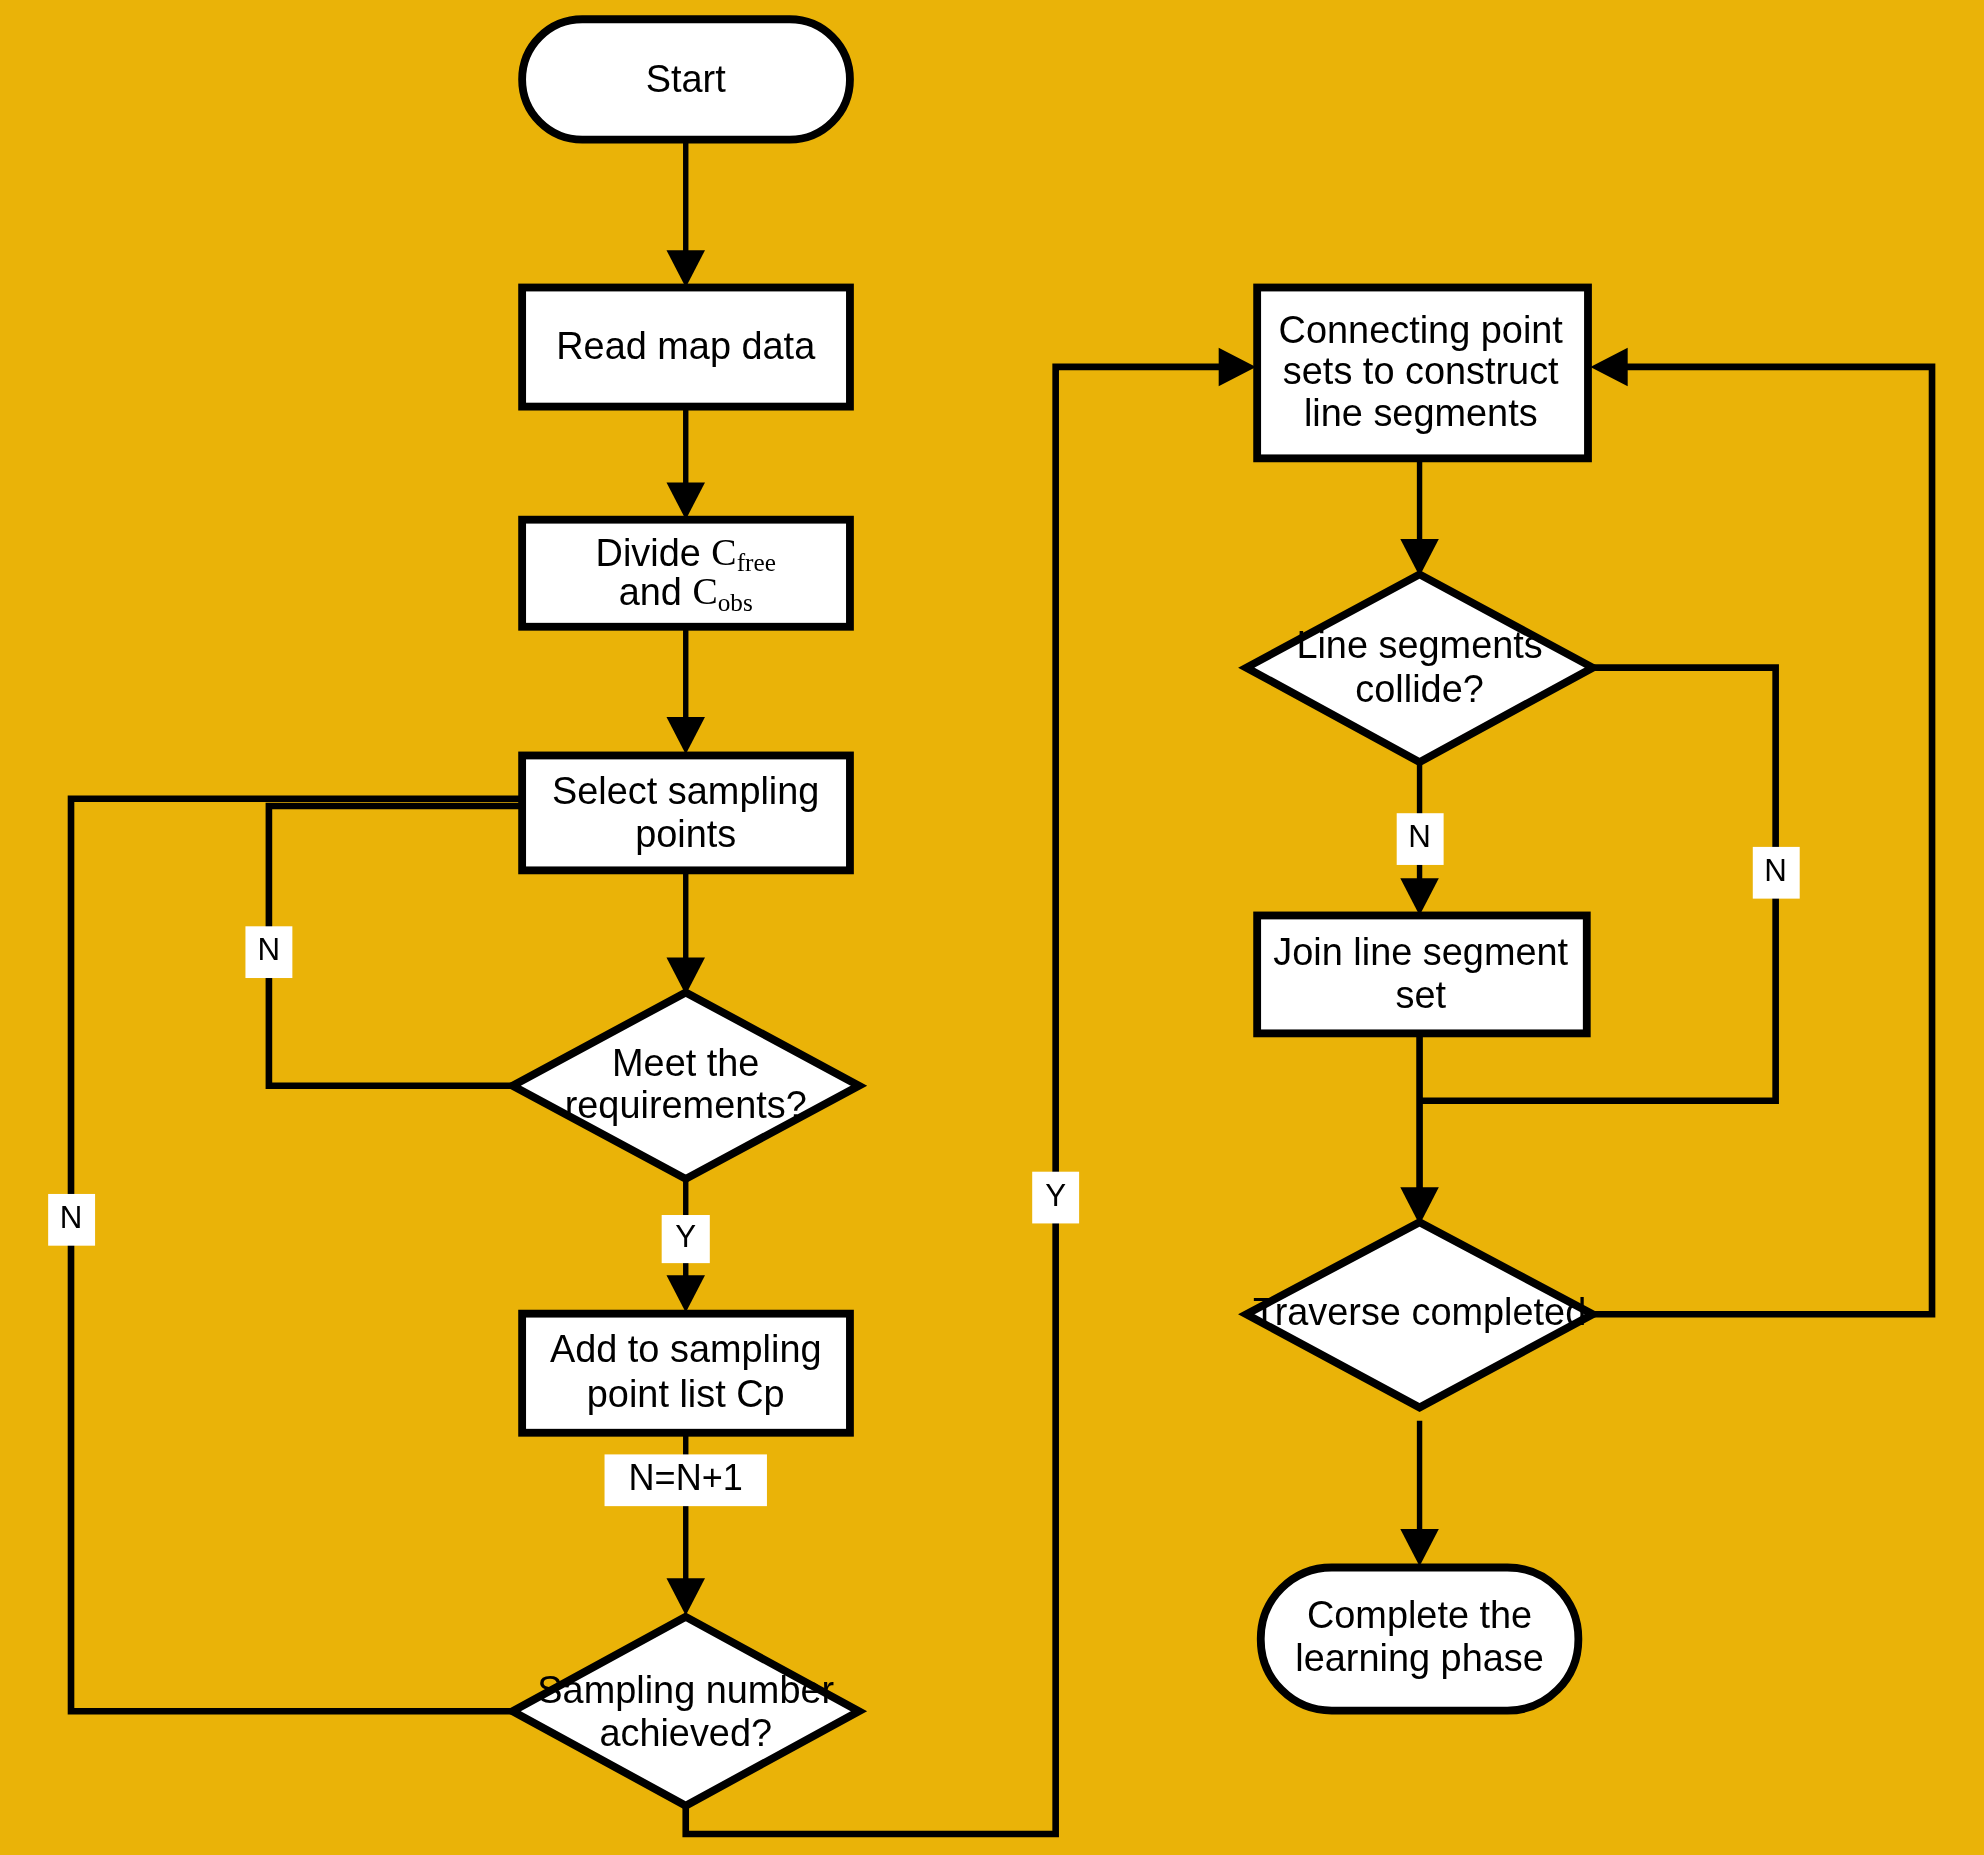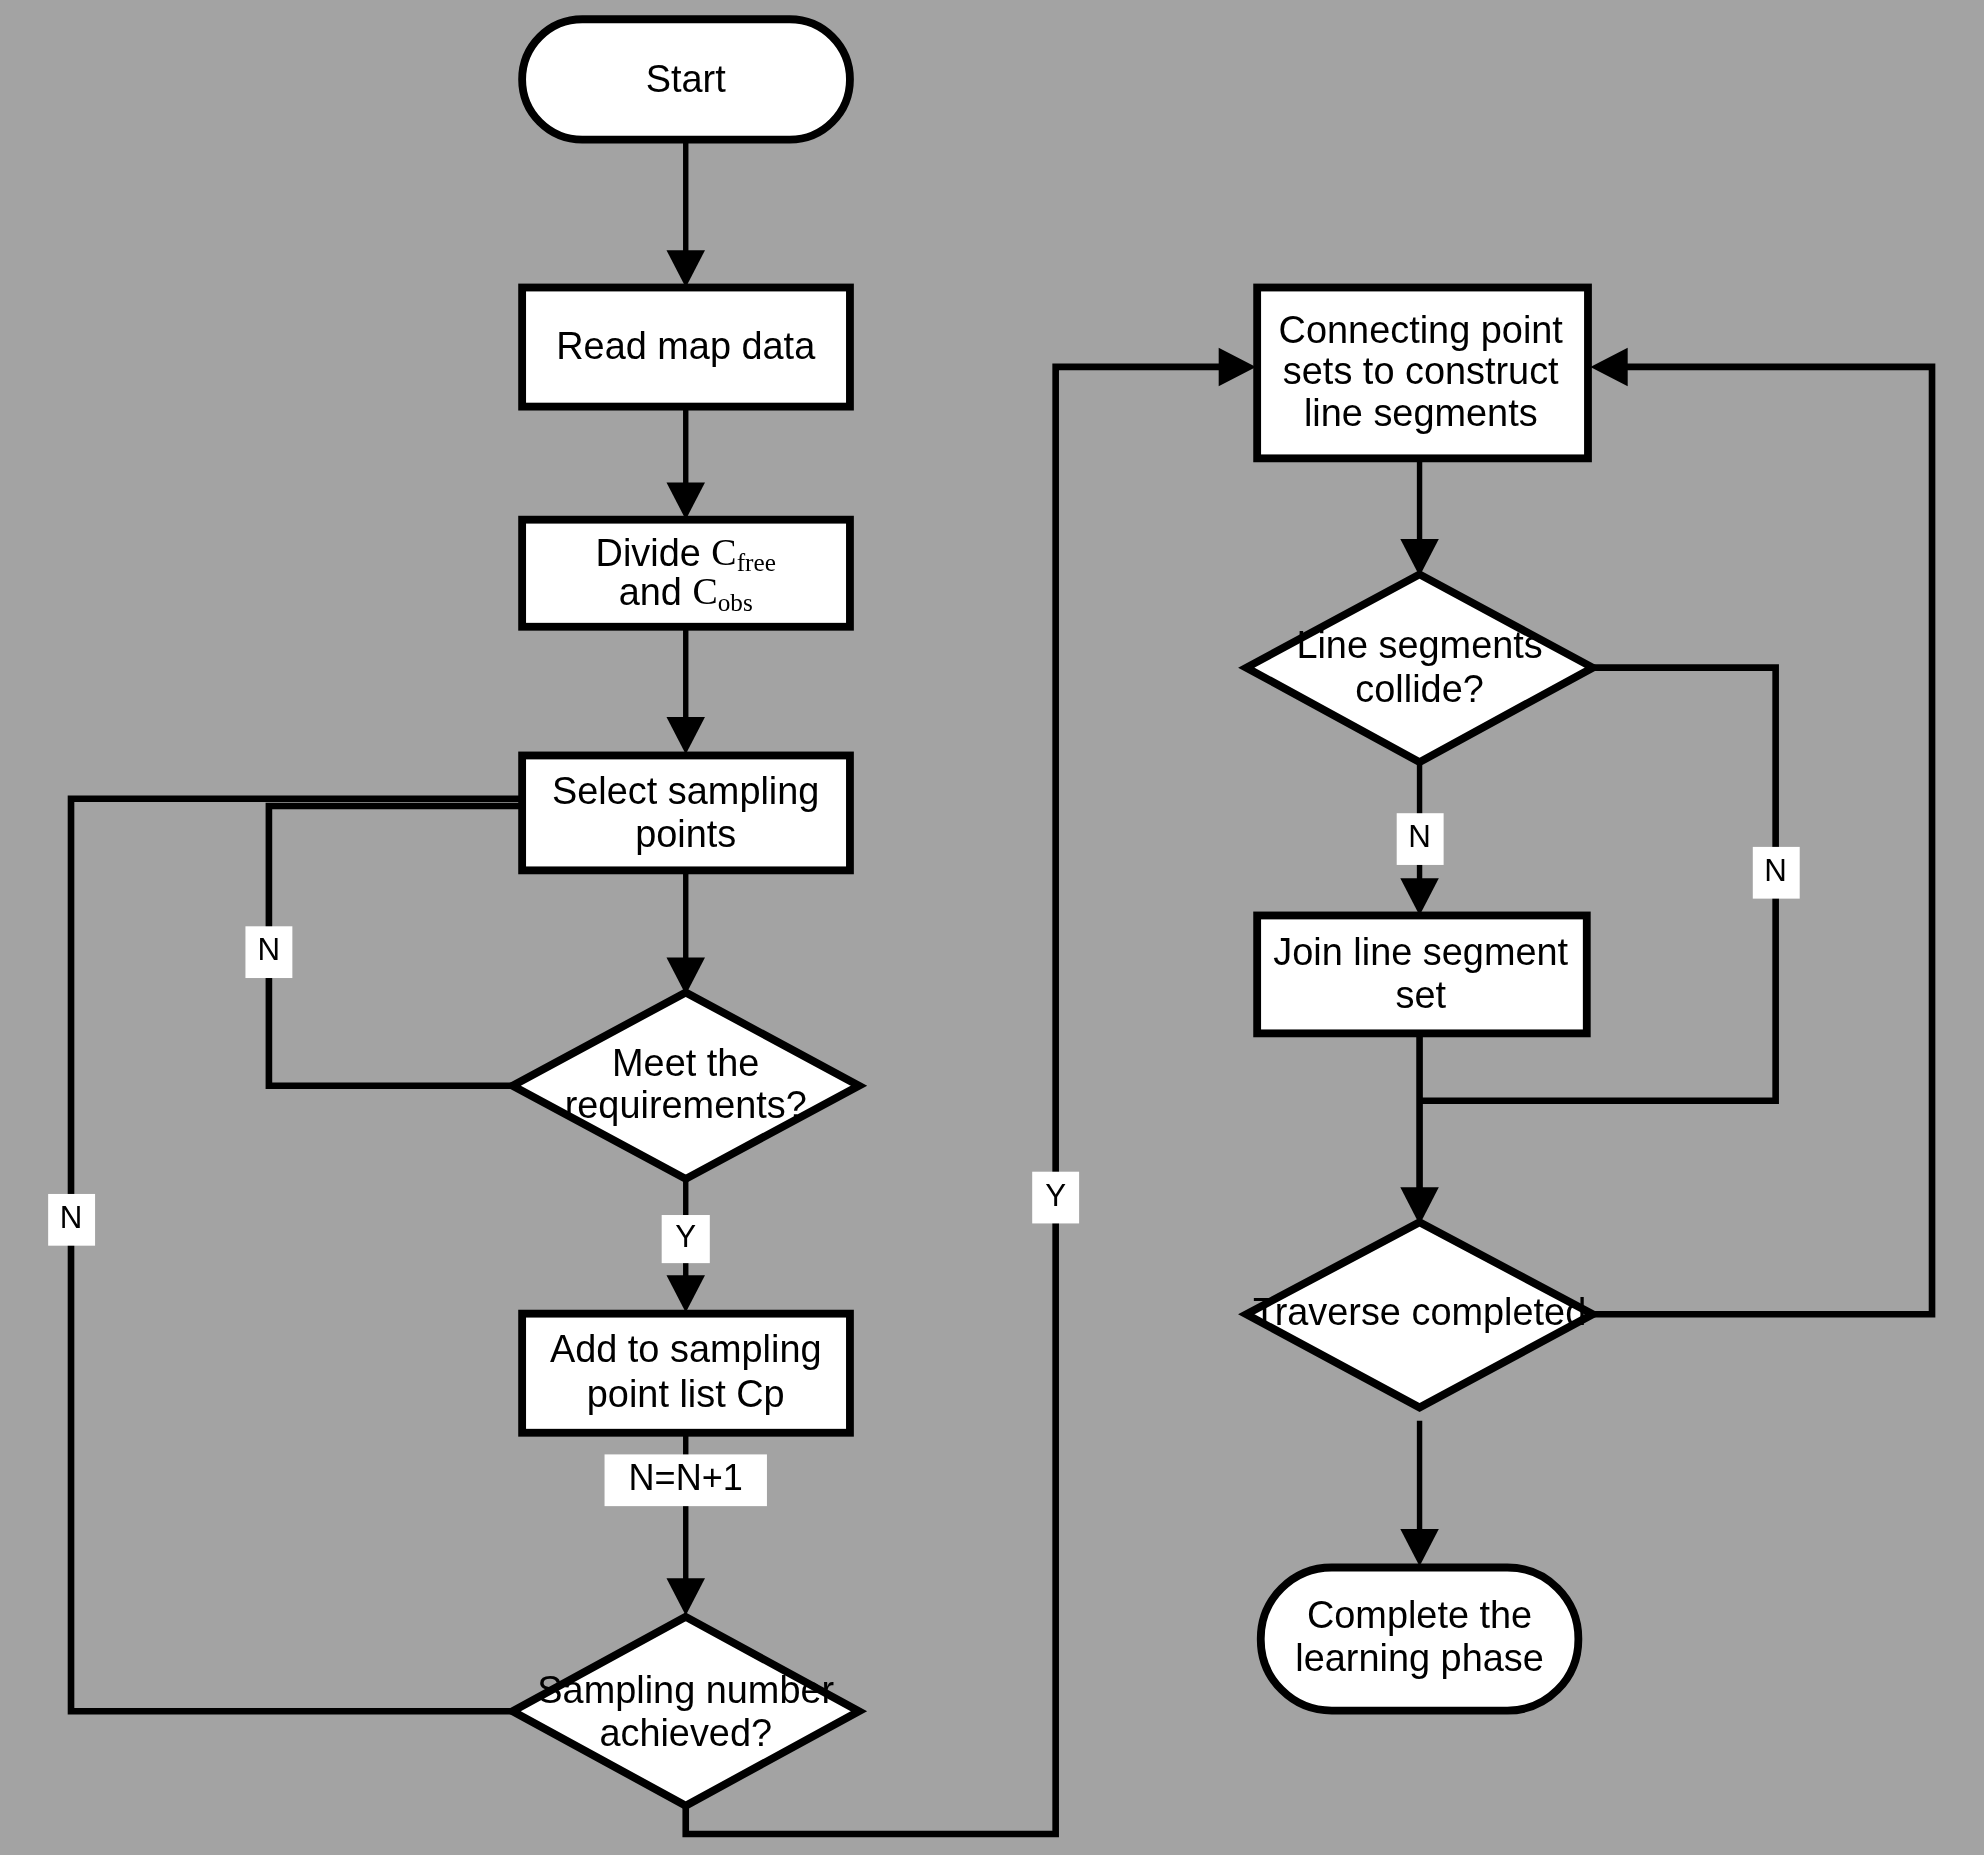--- a/index.html
+++ b/index.html
@@ -8,21 +8,21 @@
     padding: 0;
     background: #ffffff;
   }
   body {
     font-family: "Liberation Sans", sans-serif;
   }
   #flow-root {
     position: relative;
     width: 1985px;
     height: 1855px;
-    background: #a3a3a3;
+    background: #eab308;
     overflow: hidden;
   }
   svg#flow-svg {
     display: block;
     width: 1985px;
     height: 1855px;
   }
   .node-shape {
     fill: #ffffff;
     stroke: #000000;

